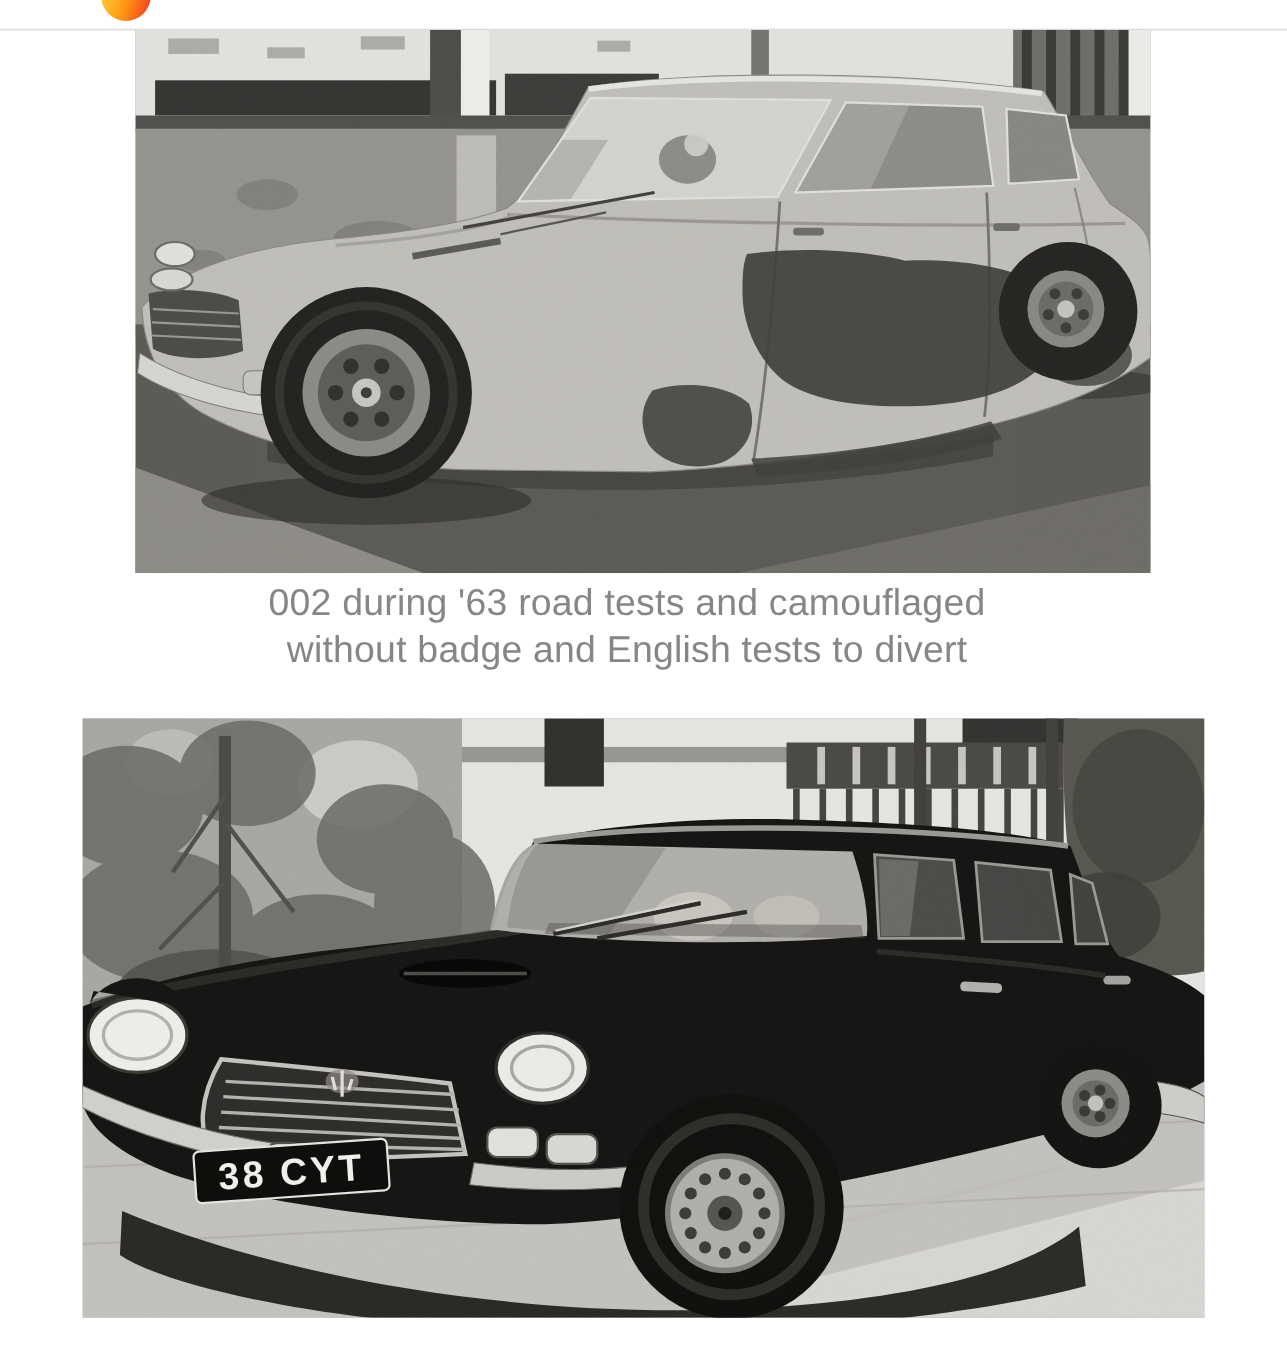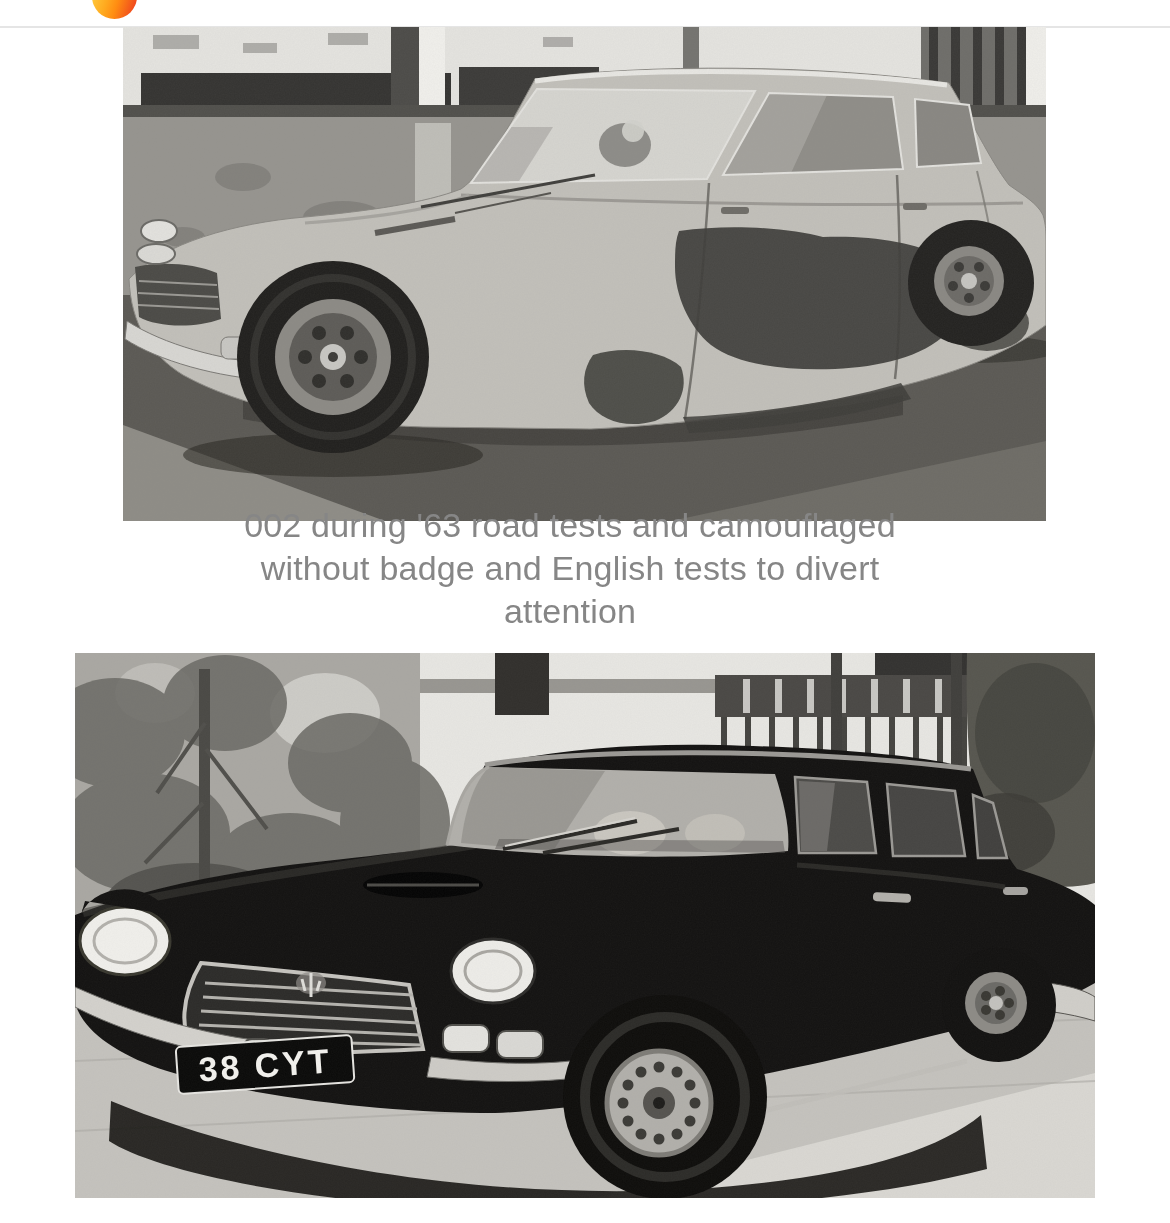--- a/index.html
+++ b/index.html
@@ -16,21 +16,21 @@
   .ball{
     position:absolute;left:92px;top:-26px;width:45px;height:45px;
     border-radius:50%;
     background:linear-gradient(108deg,#ffd043 4%,#ffab20 38%,#ff8d12 58%,#ed3c20 96%);
   }
   figure{margin:0;}
   .photo{position:absolute;overflow:hidden;background:#cbc9c4;}
   .photo1{left:123px;top:27px;width:923px;height:494px;}
   .photo2{left:75px;top:653px;width:1020px;height:545px;}
   .caption{
-    position:absolute;left:27px;top:504px;width:1086px;
+    position:absolute;left:27px;top:527px;width:1086px;
     text-align:center;color:#868686;
     font-size:34px;line-height:43px;font-weight:300;letter-spacing:.2px;
   }
   .cap-line{display:block;}
   svg{display:block;}
 </style>
 </head>
 <body>
 
 <div>
@@ -161,21 +161,20 @@
         </g>
         <circle cx="846" cy="254" r="8" fill="#c6c5c1"></circle>
       </g>
       <rect width="923" height="494" filter="url(#g1)" opacity="0.55"></rect>
     </svg>
   </figure>
 
   <figcaption class="caption">
     <span class="cap-line">002 during '63 road tests and camouflaged</span>
     <span class="cap-line">without badge and English tests to divert</span>
-    <span class="cap-line">attention</span>
   </figcaption>
 
   <figure class="photo photo2">
     <svg viewBox="0 0 1020 545" width="1020" height="545">
       <defs>
         <filter id="g2" x="0" y="0" width="100%" height="100%">
           <feTurbulence type="fractalNoise" baseFrequency="0.85" numOctaves="2" stitchTiles="stitch"></feTurbulence>
           <feColorMatrix type="matrix" values="0 0 0 0 0.28  0 0 0 0 0.28  0 0 0 0 0.27  0 0 0 0.14 0"></feColorMatrix>
         </filter>
       </defs>

